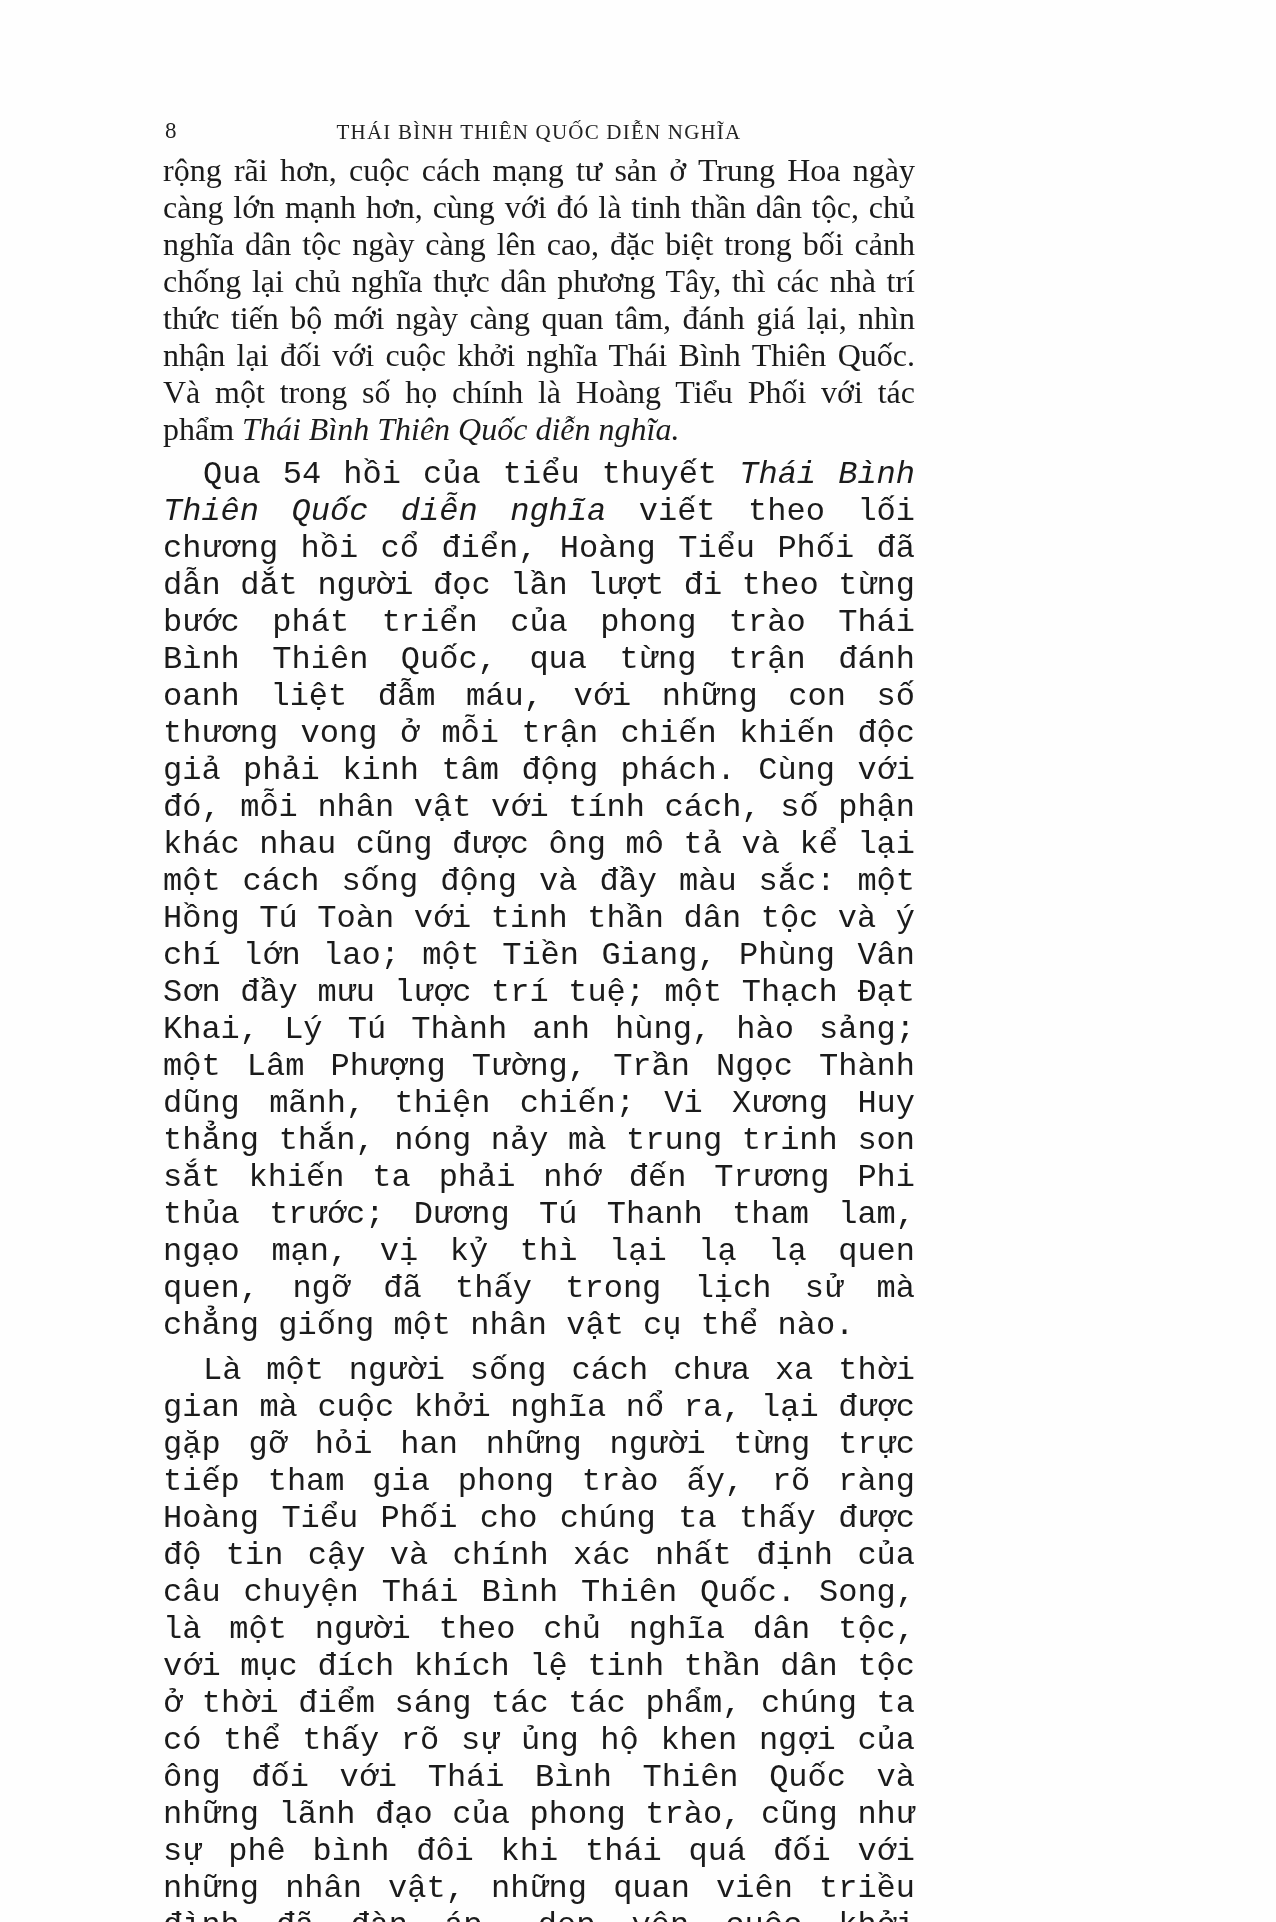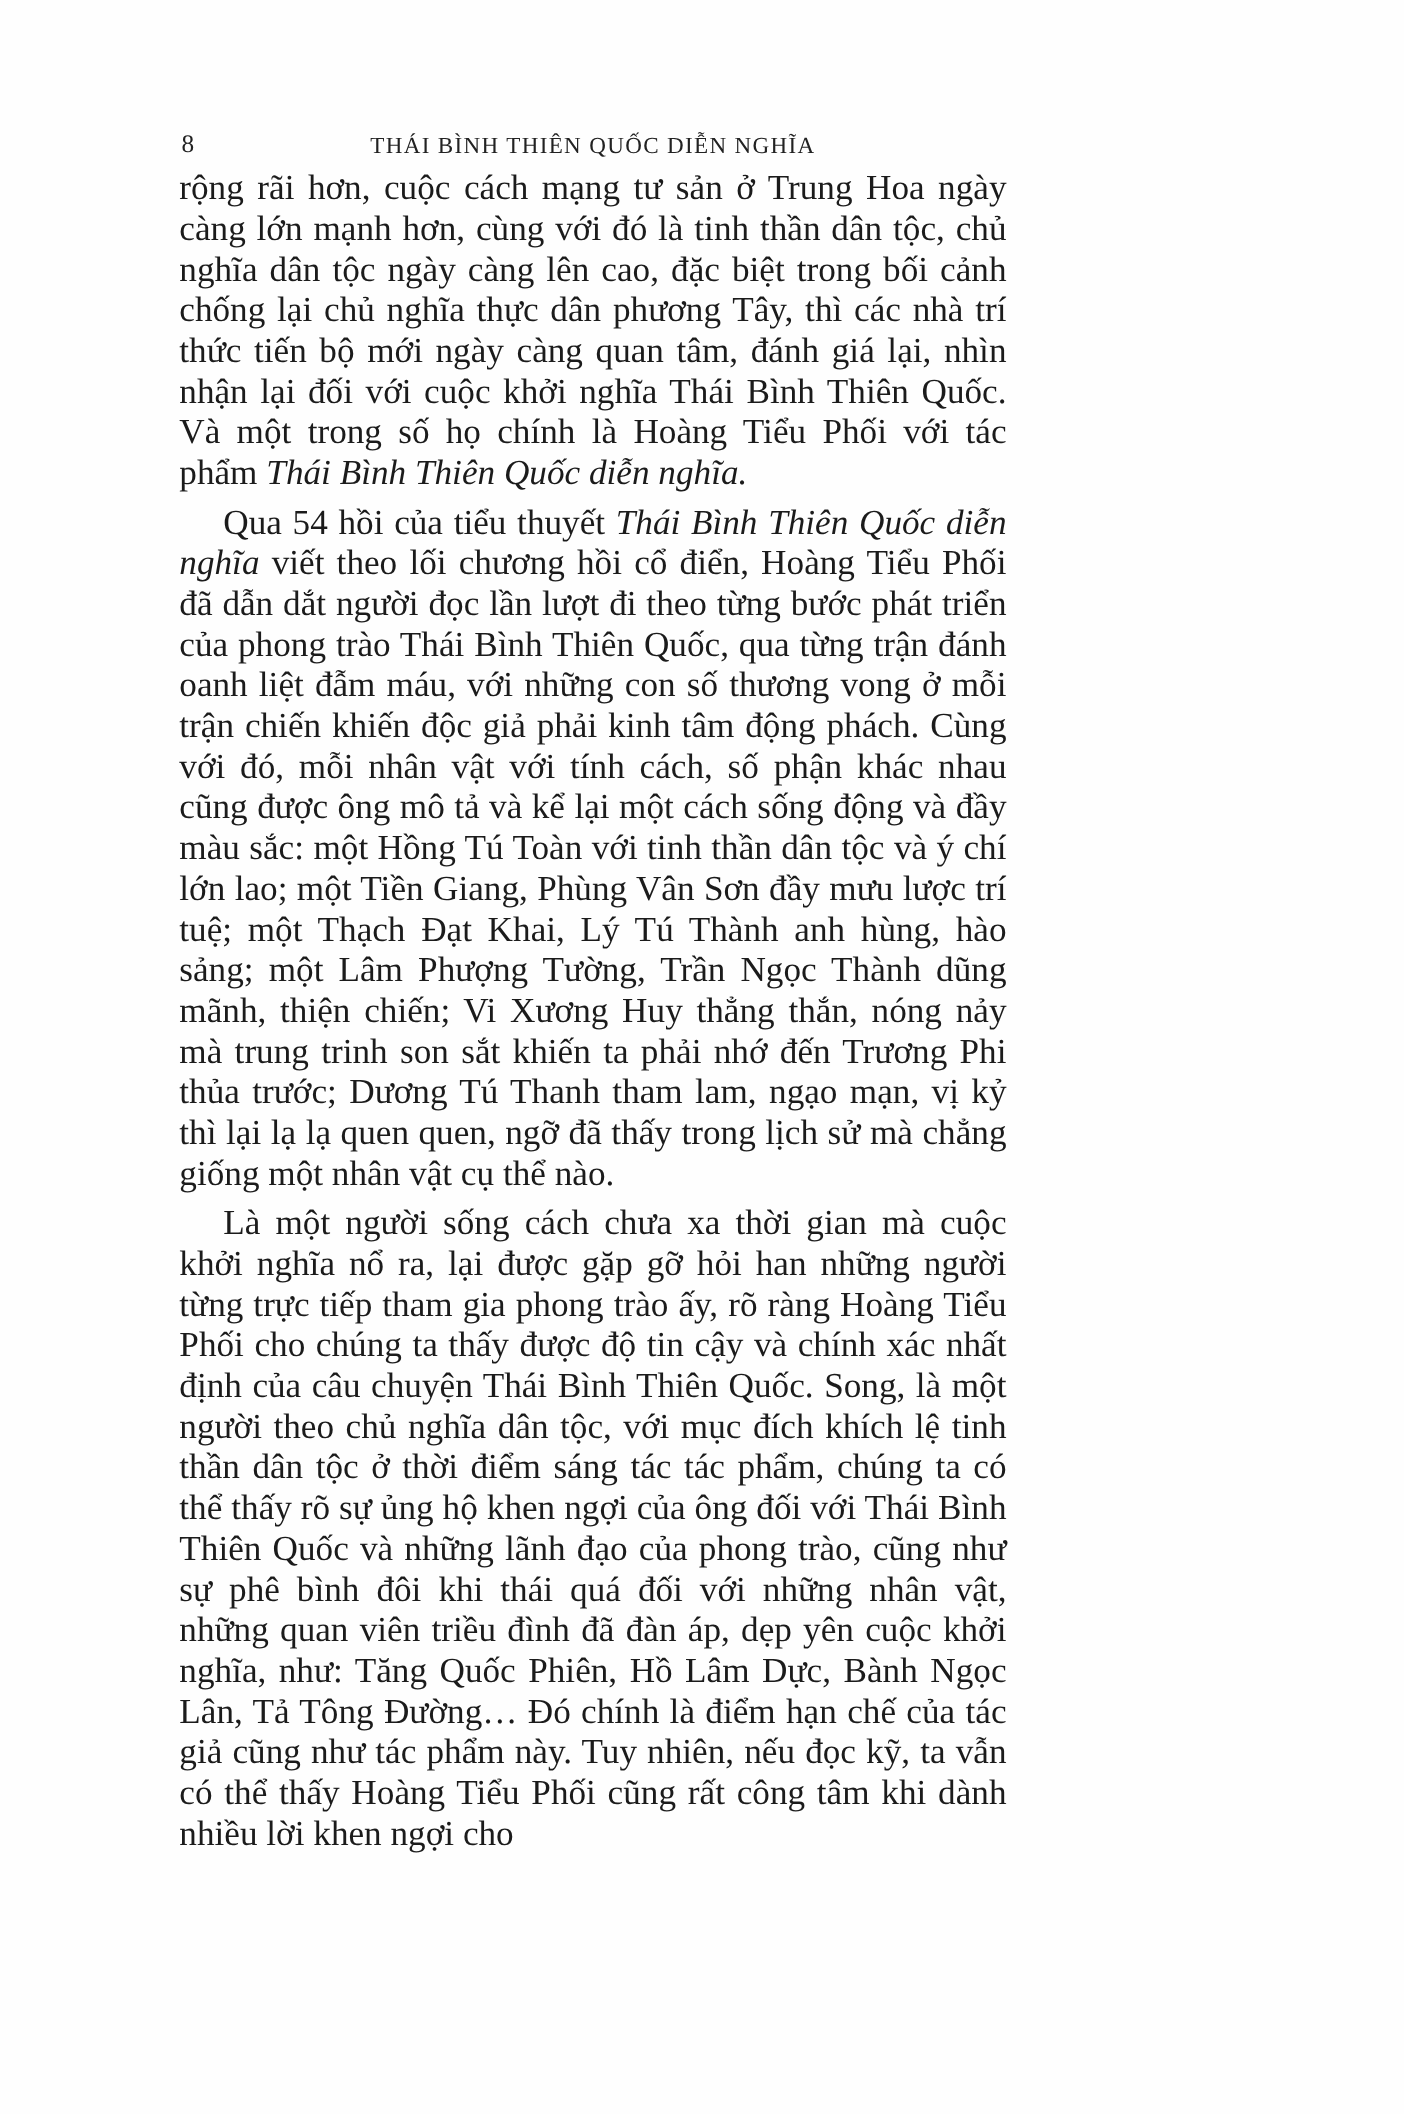--- a/index.html
+++ b/index.html
@@ -48,20 +48,21 @@
     text-justify: inter-word;
   }
   .para {
     margin: 0;
   }
   .para + .para {
     margin-top: 8px;
   }
   .para.indent {
     text-indent: 40px;
+    font-family: Liberation Mono, monospace;
   }
   .italic {
     font-style: italic;
   }
 </style>
 </head>
 <body>
 
 <div class="page">
   <div class="content">

